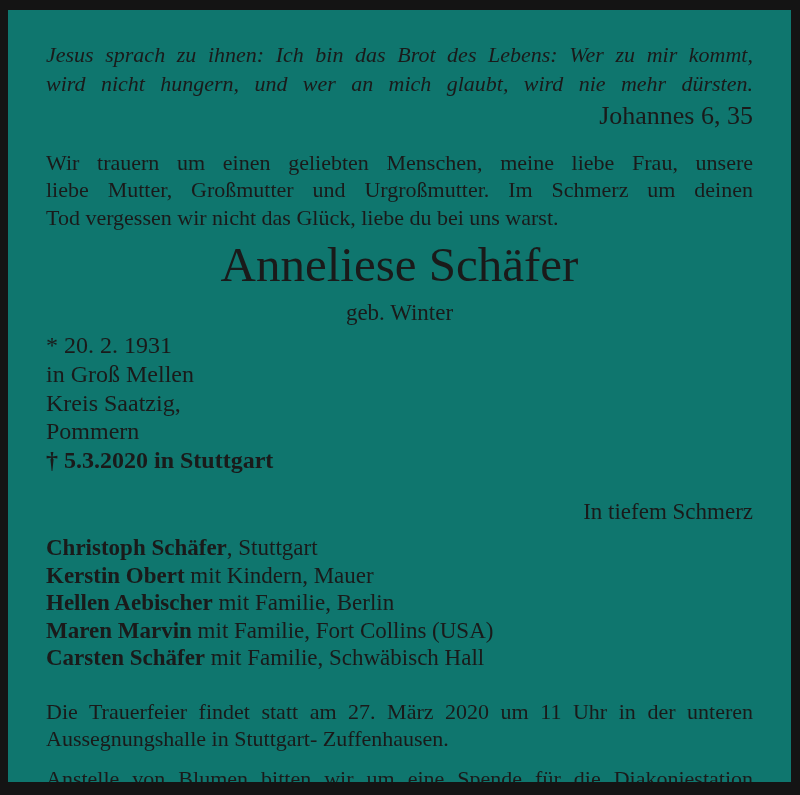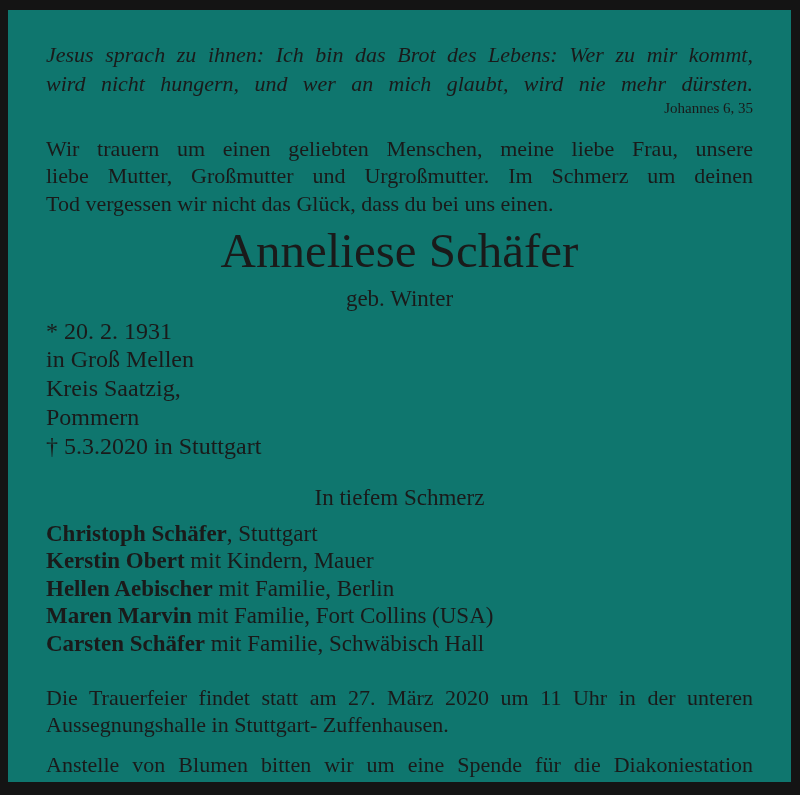--- a/index.html
+++ b/index.html
@@ -13,21 +13,21 @@
     border-width: 10px 9px 13px 8px;
     padding: 31px 38px 0 38px;
     font-family: "Liberation Serif", "DejaVu Serif", serif;
     color: #1a1a1a;
     overflow: hidden;
   }
 
   
   .quote { font-style: italic; font-size: 22px; line-height: 1.3; font-weight: 400; }
   .quote-line { text-align: justify; text-align-last: justify; }
-  .quote-ref { font-style: normal; text-align: right; font-size: 15px; margin-top: 1px; }
+  .quote-ref { font-style: normal; text-align: right; font-size: 26px; margin-top: 1px; }
 
   
   .intro { font-size: 22px; line-height: 1.25; margin-top: 16px; }
   .intro .p-line { text-align: justify; text-align-last: justify; }
   .intro .p-line:last-child { text-align: left; text-align-last: left; }
 
   
   .name {
     font-size: 49px;
     font-weight: 400;
@@ -42,24 +42,24 @@
     display: flex;
     justify-content: center;
     align-items: flex-start;
     font-size: 24px;
     line-height: 1.2;
     margin-top: 5px;
     flex-direction: column;
   }
   .birth-date { margin-right: 16px; white-space: nowrap; }
   .birth-place { text-align: left; margin-right: 34px; }
-  .death-info { white-space: nowrap; }
+  .death-info { white-space: nowrap; font-weight: bold; }
 
   
-  .schmerz { text-align: center; font-size: 23px; margin-top: 24px; }
+  .schmerz { text-align: right; font-size: 23px; margin-top: 24px; }
   .mourners { font-size: 23px; line-height: 1.2; margin-top: 9px; }
   .mourner-name { font-weight: 700; }
 
   
   .funeral, .donation { font-size: 22px; line-height: 1.25; }
   .funeral { margin-top: 26px; }
   .donation { margin-top: 12px; }
   .funeral .p-line, .donation .p-line { text-align: justify; text-align-last: justify; }
   .funeral .p-line:last-child, .donation .p-line:last-child { text-align: left; text-align-last: left; }
 </style>
@@ -70,21 +70,21 @@
 
   <div class="quote">
     <div class="quote-line">Jesus sprach zu ihnen: Ich bin das Brot des Lebens: Wer zu mir kommt,</div>
     <div class="quote-line">wird nicht hungern, und wer an mich glaubt, wird nie mehr dürsten.</div>
     <div class="quote-ref">Johannes 6, 35</div>
   </div>
 
   <div class="intro">
     <div class="p-line">Wir trauern um einen geliebten Menschen, meine liebe Frau, unsere</div>
     <div class="p-line">liebe Mutter, Großmutter und Urgroßmutter. Im Schmerz um deinen</div>
-    <div class="p-line">Tod vergessen wir nicht das Glück, dass du bei uns einen.</div>
+    <div class="p-line">Tod vergessen wir nicht das Glück, liebe du bei uns warst.</div>
   </div>
 
   <h1 class="name">Anneliese Schäfer</h1>
   <div class="maiden">geb. Winter</div>
 
   <div class="dates-row">
     <div class="birth-date">* 20. 2. 1931</div>
     <div class="birth-place">
       <div>in Groß Mellen</div>
       <div>Kreis Saatzig,</div>

